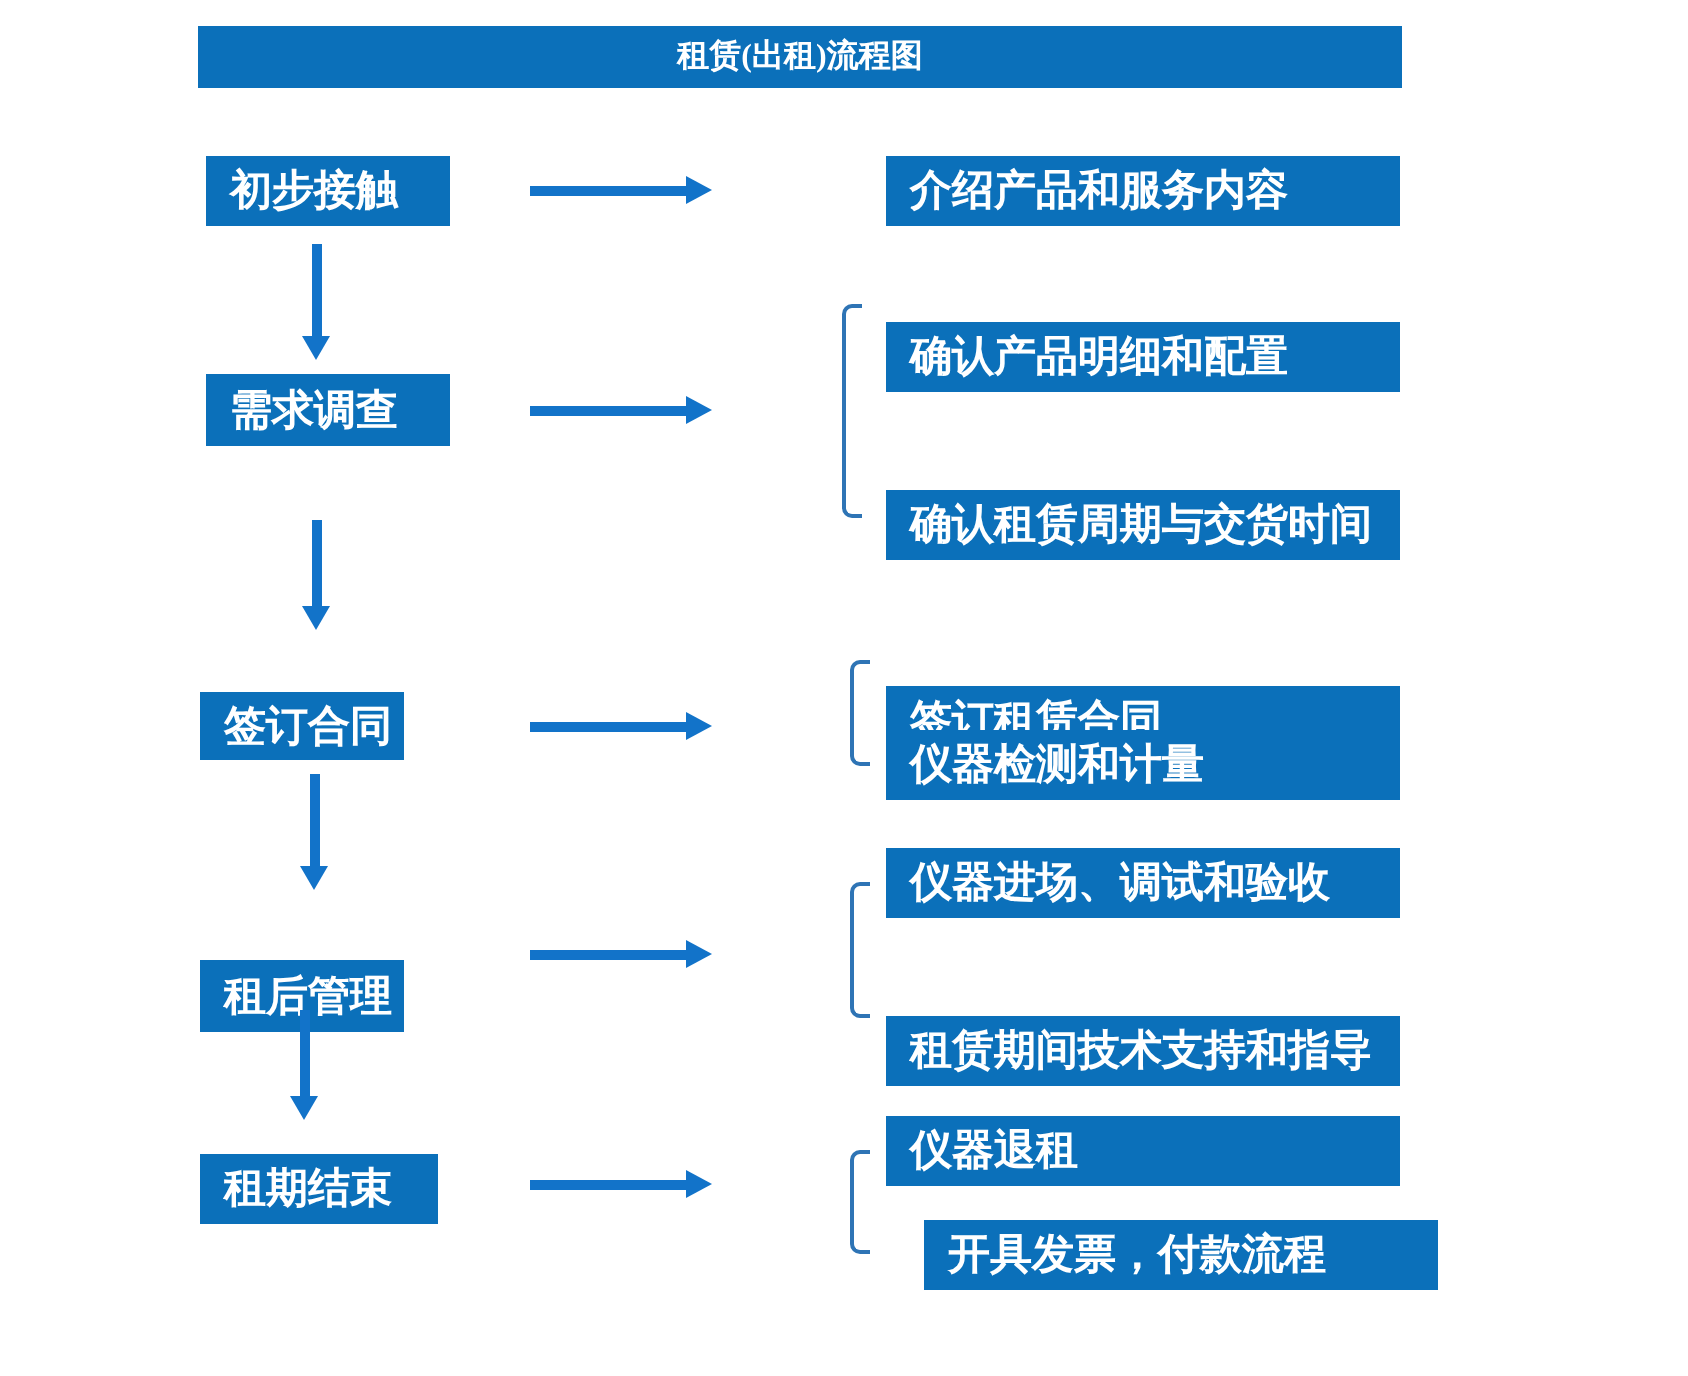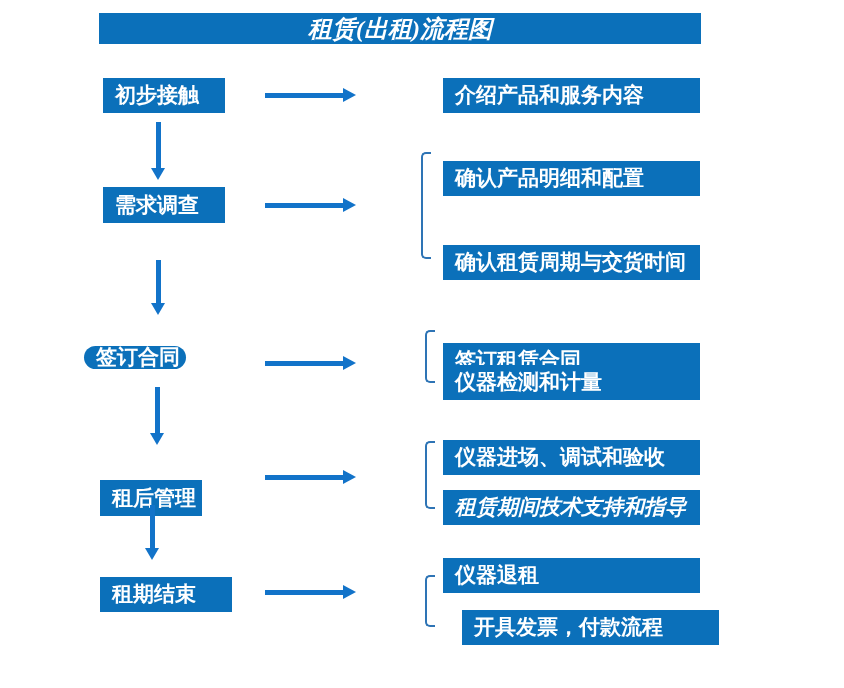--- a/index.html
+++ b/index.html
@@ -9,41 +9,41 @@
     font-family:"Liberation Serif","DejaVu Serif",serif;
   }
   .box {
     position:absolute; background:#0b70ba; color:#ffffff;
     font-weight:bold; font-size:21px; line-height:1;
     display:flex; align-items:center; white-space:nowrap;
     box-sizing:border-box;
   }
   .title-bar {
     left:99px; top:13px; width:602px; height:31px;
-    justify-content:center; font-size:24px;font-style:italic;
+    justify-content:center; font-size:16px;
   }
   .stage  { padding-left:12px; }
   .detail { left:443px; width:257px; height:35px; padding-left:12px; }
 
   
   .s1 { left:103px; top:78px;  width:122px; height:35px; }
   .s2 { left:103px; top:187px; width:122px; height:36px; }
-  .s3 { left:84px; top:346px; width:102px; height:23px;border-radius:14px; }
+  .s3 { left:100px; top:346px; width:102px; height:34px; }
   .s4 { left:100px; top:480px; width:102px; height:36px; }
-  .s5 { left:100px; top:577px; width:132px; height:35px; }
+  .s5 { left:100px; top:577px; width:119px; height:35px; }
 
   
   .r0 { top:78px;  }
   .r1 { top:136px;margin-top:25px; }
   .r2 { top:187px; }
   .r3 { top:245px; }
   .r4 { top:314px;margin-top:29px; }
   .r5 { top:365px; }
-  .r6 { top:424px;margin-top:16px; }
-  .r7 { top:490px;font-style:italic; }
+  .r6 { top:424px; }
+  .r7 { top:508px; }
   .r8 { top:558px;text-align:center; }
   .r9 { top:610px;margin-left:19px; }
 
   
   .harrow { position:absolute; left:265px; width:78px; height:5px; background:#1273c9; }
   .harrow::after {
     content:""; position:absolute; right:-13px; top:-5px;
     border-left:13px solid #1273c9;
     border-top:7.5px solid transparent; border-bottom:7.5px solid transparent;
   }

